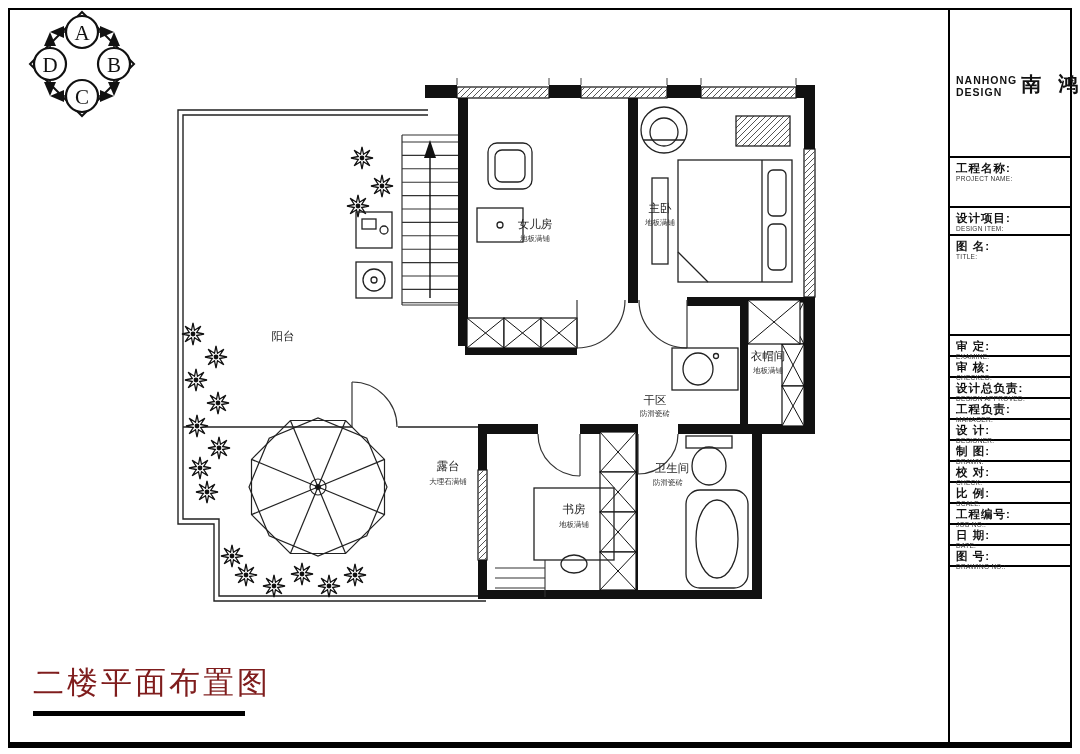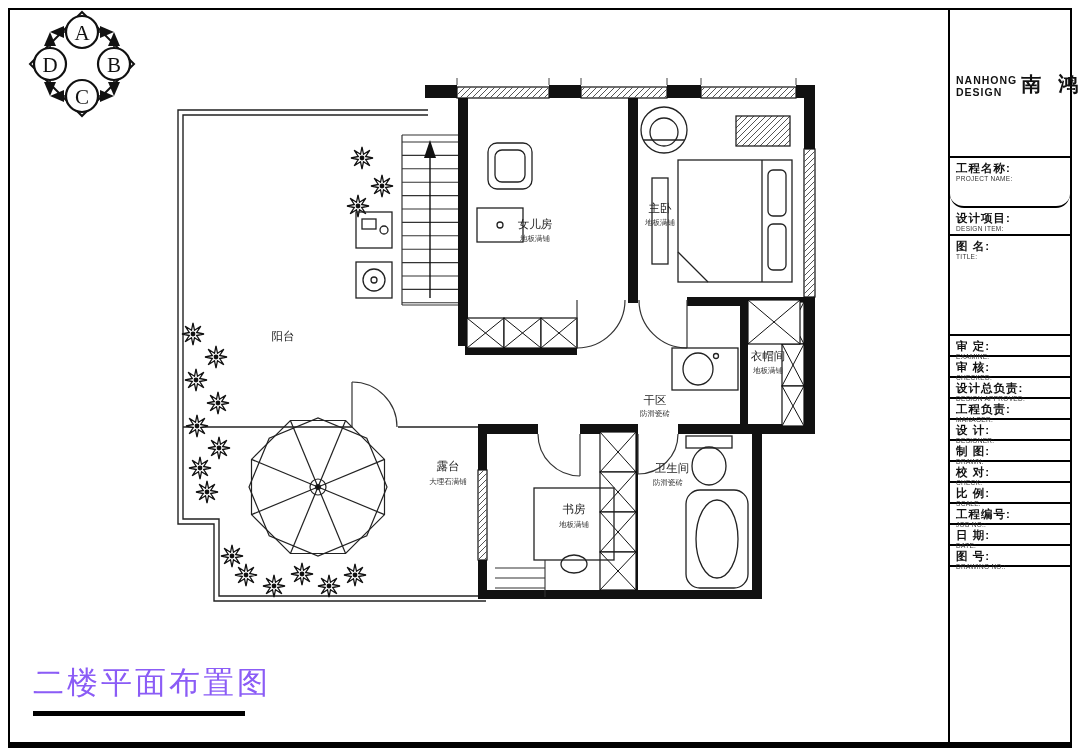--- a/index.html
+++ b/index.html
@@ -12,29 +12,29 @@
       border-left:2px solid #000;display:flex;flex-direction:column;background:#fff;}
   .tb-sec{border-bottom:2px solid #000;box-sizing:border-box;padding:3px 6px;flex:0 0 auto;}
   .tb-label{font-size:11.5px;font-weight:700;letter-spacing:1px;line-height:1.25;}
   .tb-sub{font-size:6.5px;color:#333;letter-spacing:.3px;line-height:1.3;}
   .tb-logo{height:148px;display:flex;align-items:center;
            justify-content:flex-start;padding-top:6px;}
   .brand-en{font-size:10.5px;font-weight:700;letter-spacing:1px;margin-top:2px;}
   .brand-cn{font-size:20px;font-weight:700;letter-spacing:6px;margin:1px 0 2px 4px;
             font-family:"Liberation Serif",serif;white-space:nowrap;}
   .brand-tag{font-size:7px;color:#333;line-height:1.55;text-align:center;}
-  .h52{height:50px;border-radius:14px;} .h36{height:28px;} .h86{height:100px;} .h27{height:21px;}
+  .h52{height:50px;} .h36{height:28px;} .h86{height:100px;} .h27{height:21px;}
   .tb-notes{flex:1 1 auto;display:flex;flex-direction:column;padding:3px 6px;}
   .note-line{font-size:7.6px;line-height:1.45;color:#111;}
   .note-small{font-size:5.8px;color:#333;margin-top:2px;}
   .hotline{margin-top:auto;font-size:8.6px;font-weight:600;padding-bottom:2px;}
   
   .sheet-title{position:absolute;left:33px;top:662px;}
   .sheet-title h1{margin:0;font-family:Liberation Sans, sans-serif;font-weight:400;
-                  font-size:31px;letter-spacing:3px;color:#8b5cf6;text-align:right;}
+                  font-size:31px;letter-spacing:3px;color:#7f1d1d;text-align:right;}
   .sheet-title .bar{width:212px;height:5px;background:#000;margin-top:7px;}
   
   svg text{font-family:"Liberation Sans",sans-serif;}
   .room-name{font-size:11.5px;fill:#222;}
   .room-sub{font-size:7.5px;fill:#333;}
   .compass-letter{font-size:21px;fill:#111;font-family:"Liberation Serif",serif;}
 </style>
 </head>
 <body>
 

